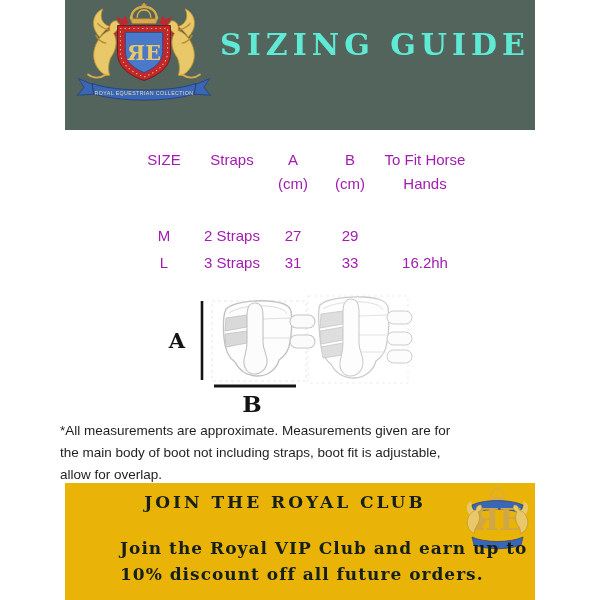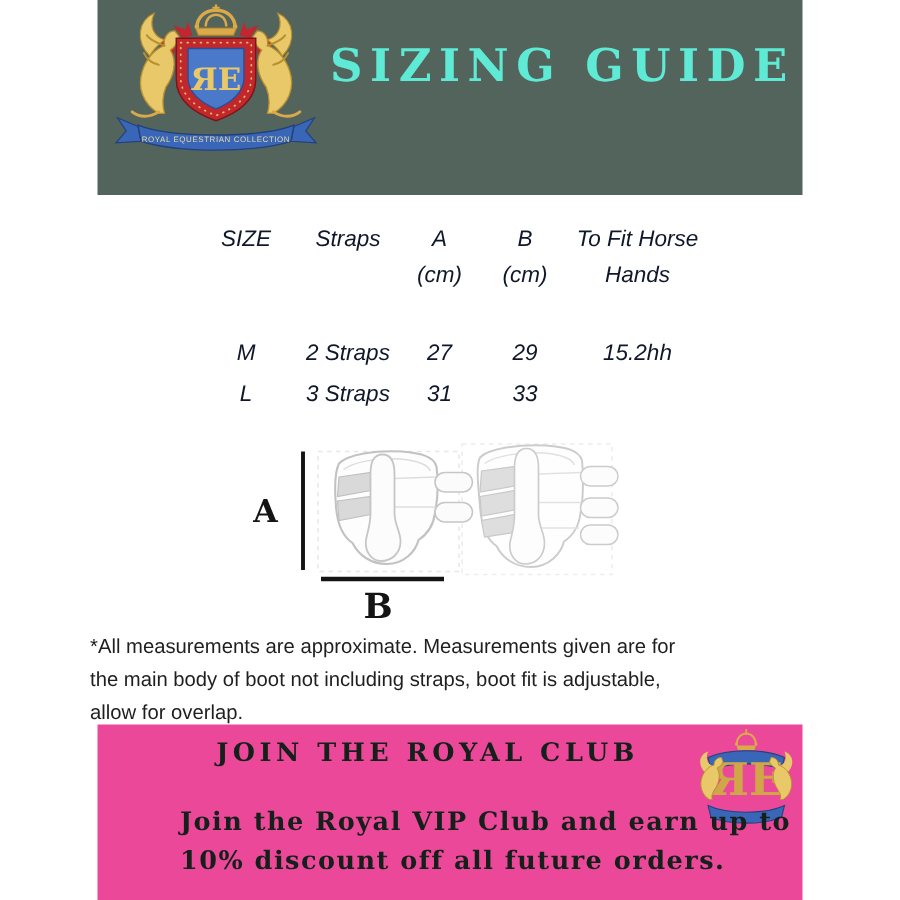--- a/index.html
+++ b/index.html
@@ -13,38 +13,38 @@
     background:#52645c;
   }
   .crest{position:absolute;left:4px;top:2px;width:150px;height:102px;}
   .page-title{
     position:absolute;left:150px;right:0;top:27px;text-align:center;
     font-family:"DejaVu Serif","Liberation Serif",serif;
     font-size:30px;font-weight:700;letter-spacing:5px;color:#5eead4;
     white-space:nowrap;
   }
   
-  .size-table{position:absolute;left:124px;top:148px;width:352px;color:#0f172a;font-style:italic;}
+  .size-table{position:absolute;left:124px;top:148px;width:352px;color:#a21caf;}
   .trow{display:grid;grid-template-columns:80px 56px 66px 48px 102px;}
   .tcell{text-align:center;font-size:15px;line-height:24px;white-space:nowrap;}
   .thead .tcell{line-height:24px;}
   .body-gap{height:26px;}
   .drow .tcell{line-height:27px;}
   
   .diagram{position:absolute;left:150px;top:288px;width:300px;height:130px;}
   .serifbold{font-family:"DejaVu Serif","Liberation Serif",serif;font-weight:700;}
   
   .footnote{
     position:absolute;left:60px;top:420px;width:480px;text-align:left;
     font-size:13.5px;line-height:22px;color:#1f1f1f;
   }
   
   .footer{
     position:absolute;left:65px;top:483px;width:470px;height:117px;
-    background:#ec4899;color:#15201b;
+    background:#eab308;color:#15201b;
   }
   .footer-title{
     position:absolute;left:0;top:9px;width:440px;text-align:center;
     font-family:"DejaVu Serif","Liberation Serif",serif;
     font-size:17px;font-weight:700;letter-spacing:3px;white-space:nowrap;
   }
   .footer-crest{position:absolute;right:0px;top:2px;width:75px;height:68px;}
   .footer-text{
     position:absolute;left:55px;top:52px;
     font-family:"DejaVu Serif","Liberation Serif",serif;
@@ -124,27 +124,27 @@
       <div class="tcell">(cm)</div>
       <div class="tcell">(cm)</div>
       <div class="tcell">Hands</div>
     </div>
     <div class="body-gap"></div>
     <div class="trow drow">
       <div class="tcell">M</div>
       <div class="tcell">2 Straps</div>
       <div class="tcell">27</div>
       <div class="tcell">29</div>
-      <div class="tcell">15.2hh</div>
     </div>
     <div class="trow drow">
       <div class="tcell">L</div>
       <div class="tcell">3 Straps</div>
       <div class="tcell">31</div>
       <div class="tcell">33</div>
+      <div class="tcell">16.2hh</div>
     </div>
   </div>
 
   <svg class="diagram" viewBox="0 0 300 130" aria-hidden="true">
 
     <rect x="62" y="13" width="94" height="80" fill="none" stroke="#e8e8e8" stroke-width="1" stroke-dasharray="3 3"></rect>
     <rect x="158" y="8" width="100" height="87" fill="none" stroke="#ededed" stroke-width="1" stroke-dasharray="3 3"></rect>
 
     <g>
       <path d="M76,21 C82,15 100,12 118,13 C130,14 139,16 141,23 C142,31 142,44 140,54 C139,62 135,68 129,72 C127,80 119,88 108,88 C97,88 89,82 85,74 C79,70 75,62 74,50 C73,38 73,27 76,21 Z" fill="#fdfdfd" stroke="#c2c2c2" stroke-width="1.4"></path>

